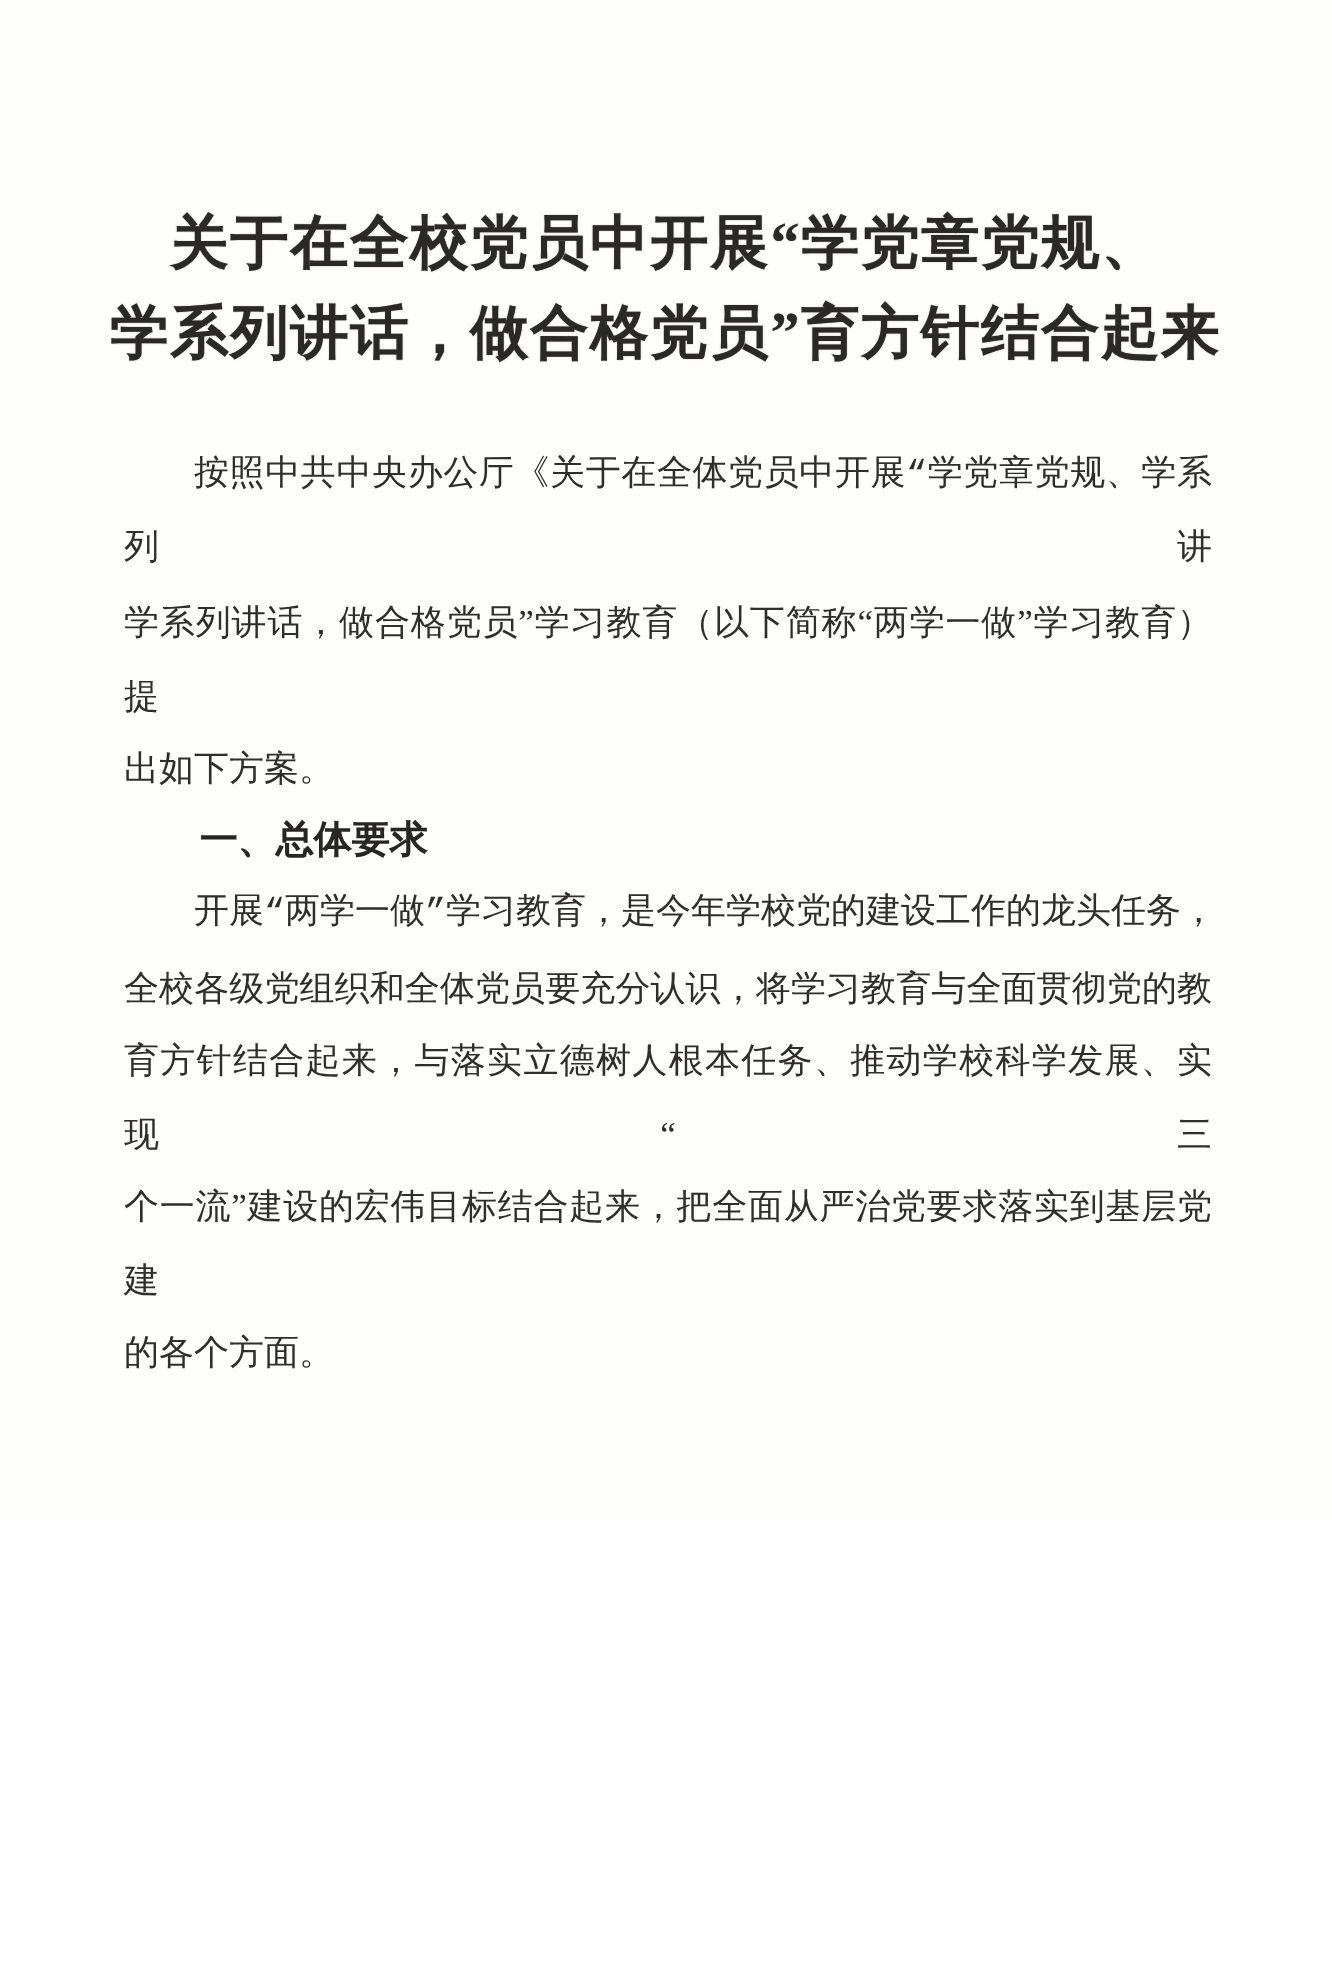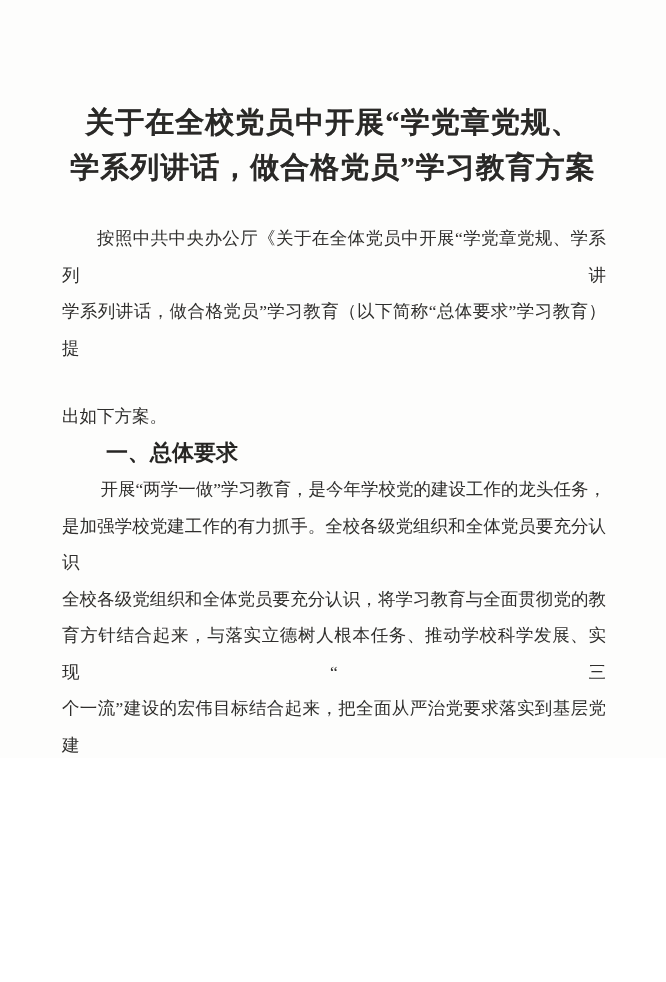--- a/index.html
+++ b/index.html
@@ -72,26 +72,26 @@
     line-height: 36.5px;
     white-space: nowrap;
     color: #2f2e2c;
     text-align: right;
   }
   .fill {
     white-space: normal;
     text-align: justify;
     text-align-last: justify;
   }
-  .first { text-indent: 2em; }
-  .last  { text-align: right; text-align-last: left; white-space: normal; margin-top: 32px; }
+  .first { text-indent: 2em; font-family: Liberation Mono, monospace; }
+  .last  { text-align: right; text-align-last: left; white-space: normal; }
   .heading {
     font-family: "Liberation Sans", "DejaVu Sans", sans-serif;
     font-weight: 700;
-    font-size: 22px;
+    font-size: 19px;
     line-height: 36.5px;
     text-indent: 2em;
     color: #272624;
   }
   .footer-page-number {
     position: absolute;
     left: 67px;
     top: 908px;
     font-size: 15px;
     line-height: 20px;
@@ -102,36 +102,35 @@
 </head>
 <body>
 
 <div class="page">
 
   <div class="stamp-ghost"></div>
   <div class="smudge"></div>
 
   <h1 class="title">
     <span class="title-line">关于在全校党员中开展“学党章党规、</span>
-    <span class="title-line">学系列讲话，做合格党员”学习教育方案</span>
+    <span class="title-line">学系列讲话，做合格党员”育方针结合起来</span>
   </h1>
 
   <div class="doc-body">
 
     <div class="para">
       <div class="line fill first">按照中共中央办公厅《关于在全体党员中开展“学党章党规、学系列讲</div>
-      <div class="line fill">学系列讲话，做合格党员”学习教育（以下简称“总体要求”学习教育）提</div>
+      <div class="line fill">学系列讲话，做合格党员”学习教育（以下简称“两学一做”学习教育）提</div>
       <div class="line last">出如下方案。</div>
     </div>
 
     <div class="heading">一、总体要求</div>
 
     <div class="para">
       <div class="line first">开展“两学一做”学习教育，是今年学校党的建设工作的龙头任务，</div>
-      <div class="line fill">是加强学校党建工作的有力抓手。全校各级党组织和全体党员要充分认识</div>
       <div class="line fill">全校各级党组织和全体党员要充分认识，将学习教育与全面贯彻党的教</div>
       <div class="line fill">育方针结合起来，与落实立德树人根本任务、推动学校科学发展、实现“三</div>
       <div class="line fill">个一流”建设的宏伟目标结合起来，把全面从严治党要求落实到基层党建</div>
       <div class="line last">的各个方面。</div>
     </div>
 
   </div>
 
   <div class="footer-page-number">- 2 -</div>
 

